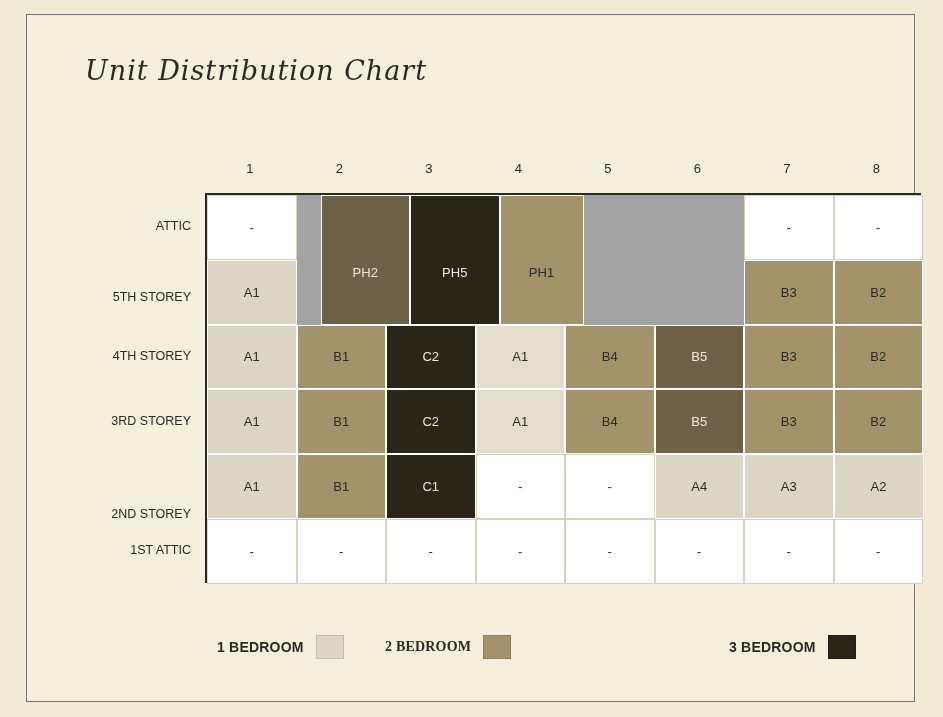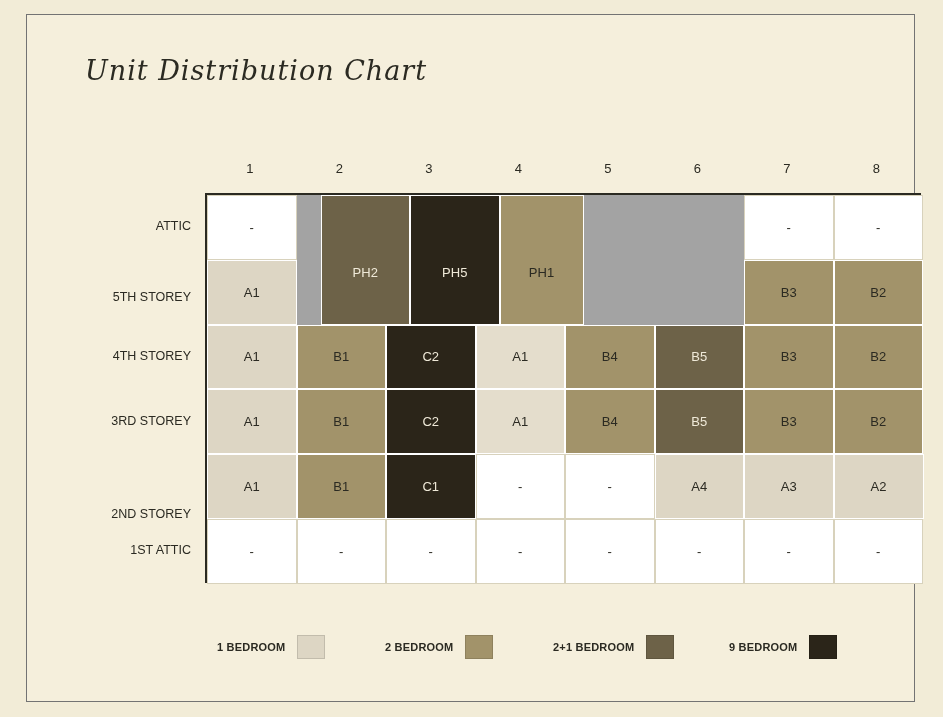--- a/index.html
+++ b/index.html
@@ -93,21 +93,21 @@
     height: 40px;
   }
   .legend-item {
     position: absolute;
     top: 0;
     display: flex;
     align-items: center;
     height: 24px;
   }
   .legend-label {
-    font-size: 11px;
+    font-size: 14px;
     font-weight: bold;
     color: #2b2a22;
     letter-spacing: 0.2px;
     white-space: nowrap;
   }
   .legend-swatch {
     width: 28px;
     height: 24px;
     margin-left: 12px;
     border: 1px solid rgba(0,0,0,0.12);
@@ -180,26 +180,22 @@
         <div class="cell empty" style="left: 537px; top: 324px; width: 89.5px; height: 64.8px; background: rgb(255, 255, 255);">-</div>
         <div class="cell empty" style="left: 626.5px; top: 324px; width: 89.5px; height: 64.8px; background: rgb(255, 255, 255);">-</div>
       </div>
   </div>
 
   <div id="legend">
       <div class="legend-item" style="left: 0px;">
         <span class="legend-label">1 BEDROOM</span>
         <span class="legend-swatch" style="background: rgb(221, 214, 196);"></span>
       </div>
-      <div class="legend-item" style="left: 168px;">
+      <div class="legend-item" style="left: 168px; font-family: Liberation Serif, serif;">
         <span class="legend-label">2 BEDROOM</span>
         <span class="legend-swatch" style="background: rgb(162, 147, 106);"></span>
       </div>
-      <div class="legend-item" style="left: 336px;">
-        <span class="legend-label">2+1 BEDROOM</span>
-        <span class="legend-swatch" style="background: rgb(109, 98, 72);"></span>
-      </div>
       <div class="legend-item" style="left: 512px;">
-        <span class="legend-label">9 BEDROOM</span>
+        <span class="legend-label">3 BEDROOM</span>
         <span class="legend-swatch" style="background: rgb(43, 37, 25);"></span>
       </div>
     </div>
 </div>
 
 </body></html>

